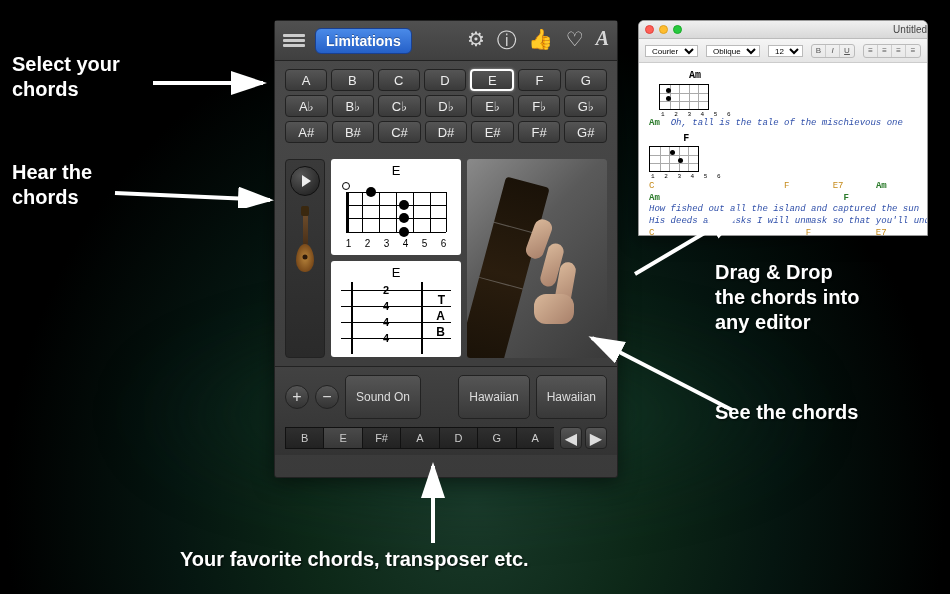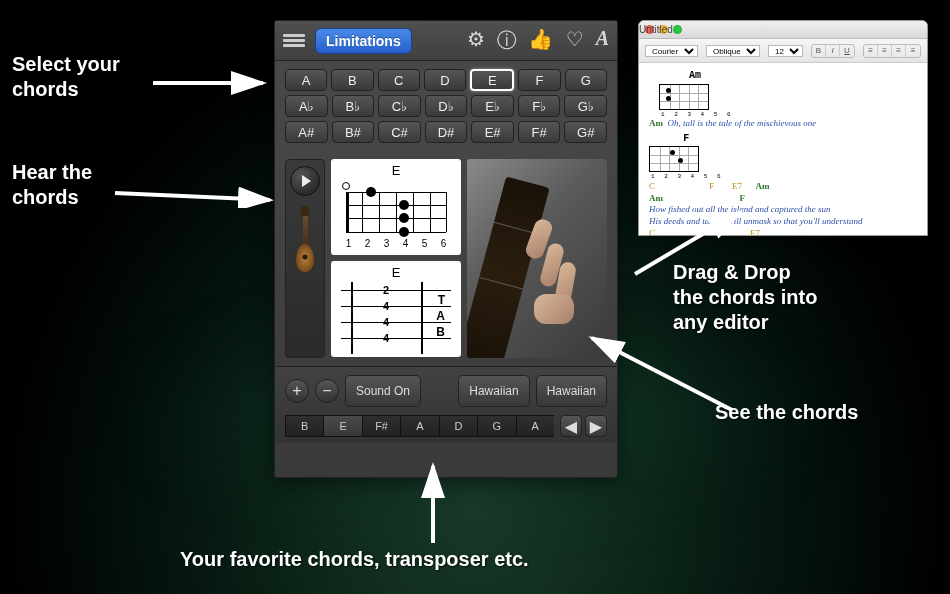--- a/index.html
+++ b/index.html
@@ -258,21 +258,21 @@
   justify-content: center;
   font-size: 16px;
   cursor: pointer;
 }
 .pill-btn {
   background: linear-gradient(180deg,#555,#383838);
   border: 1px solid #222;
   border-radius: 5px;
   color: #ddd;
   font-size: 12px;
-  padding: 8px 10px;
+  padding: 14px 10px;
   cursor: pointer;
 }
 .bb-row2 {
   display: flex;
   align-items: center;
   gap: 0;
 }
 .tuning-note {
   flex: 1;
   background: linear-gradient(180deg,#2f2f2f,#222);
@@ -328,21 +328,21 @@
   display: flex;
   align-items: center;
   padding: 0 6px;
   position: relative;
 }
 .traffic-lights { display: flex; gap: 5px; }
 .tl { width: 9px; height: 9px; border-radius: 50%; }
 .tl.red { background: #ff5f56; border:1px solid #e0443e; }
 .tl.yel { background: #ffbd2e; border:1px solid #dea123; }
 .tl.grn { background: #27c93f; border:1px solid #1aab29; }
-.editor-title { position:absolute; left:0; right:0; text-align:left; font-size:10px; color:#444; }
+.editor-title { position:absolute; left:0; right:0; text-align:right; font-size:10px; color:#444; }
 .editor-toolbar {
   height: 24px;
   background: linear-gradient(180deg,#f5f5f5,#e5e5e5);
   border-bottom: 1px solid #ccc;
   display: flex;
   align-items: center;
   padding: 0 6px;
   gap: 8px;
   font-size: 8px;
   color: #555;
@@ -381,21 +381,21 @@
   position: relative;
   margin: 1px 4px 1px 10px;
   vertical-align: top;
 }
 .editor-body .mini-diag .md-dot {
   position:absolute; width:5px; height:5px; background:#000; border-radius:50%;
 }
 .editor-body .mini-diag .md-h { position:absolute; left:0; right:0; height:1px; background:#aaa; }
 .editor-body .mini-diag .md-v { position:absolute; top:0; bottom:0; width:1px; background:#aaa; }
 .editor-body .mini-nums { font-size:6px; color:#000; letter-spacing:3px; padding-left:12px; }
-.ed-line { white-space: nowrap; font-family: Liberation Serif, serif; }
+.ed-line { white-space: nowrap; }
 .ed-chord-inline { color: #2a7a2a; font-weight: 600; }
 .ed-chord-alt { color: #c58a1a; }
 .ed-lyric { color: #3050aa; font-style: italic; }
 
 
 .callout {
   position: absolute;
   color: #fff;
   font-weight: 700;
   font-size: 20px;
@@ -616,21 +616,21 @@
     <div class="ed-line ed-lyric">That before there was a Clark Kent there was a Hawaiian Super Man</div>
   </div>
 </div>
 
 <div class="callout" style="left:12px; top:52px; white-space:pre-line">Select your
 chords</div>
 <div class="callout" style="left:12px; top:160px; white-space:pre-line">Hear the
 chords</div>
 <div class="callout" style="left:180px; top:547px">Your favorite chords, transposer  etc.</div>
 <div class="callout" style="left:715px; top:400px">See the chords</div>
-<div class="callout" style="left:673px; top:260px; white-space:pre-line">Drag &amp; Drop
+<div class="callout" style="left:715px; top:260px; white-space:pre-line">Drag &amp; Drop
 the chords into
 any editor</div>
 
 <svg class="arrow" style="left:148px; top:68px;" width="130" height="30">
   <defs>
       <marker id="ah1" markerWidth="10" markerHeight="10" refX="8" refY="3" orient="auto">
         <path d="M0,0 L0,6 L9,3 z" fill="#fff"></path>
       </marker>
     </defs>
   <line x1="5" y1="15" x2="115" y2="15" stroke="#fff" stroke-width="4" marker-end="url(#ah1)"></line>

